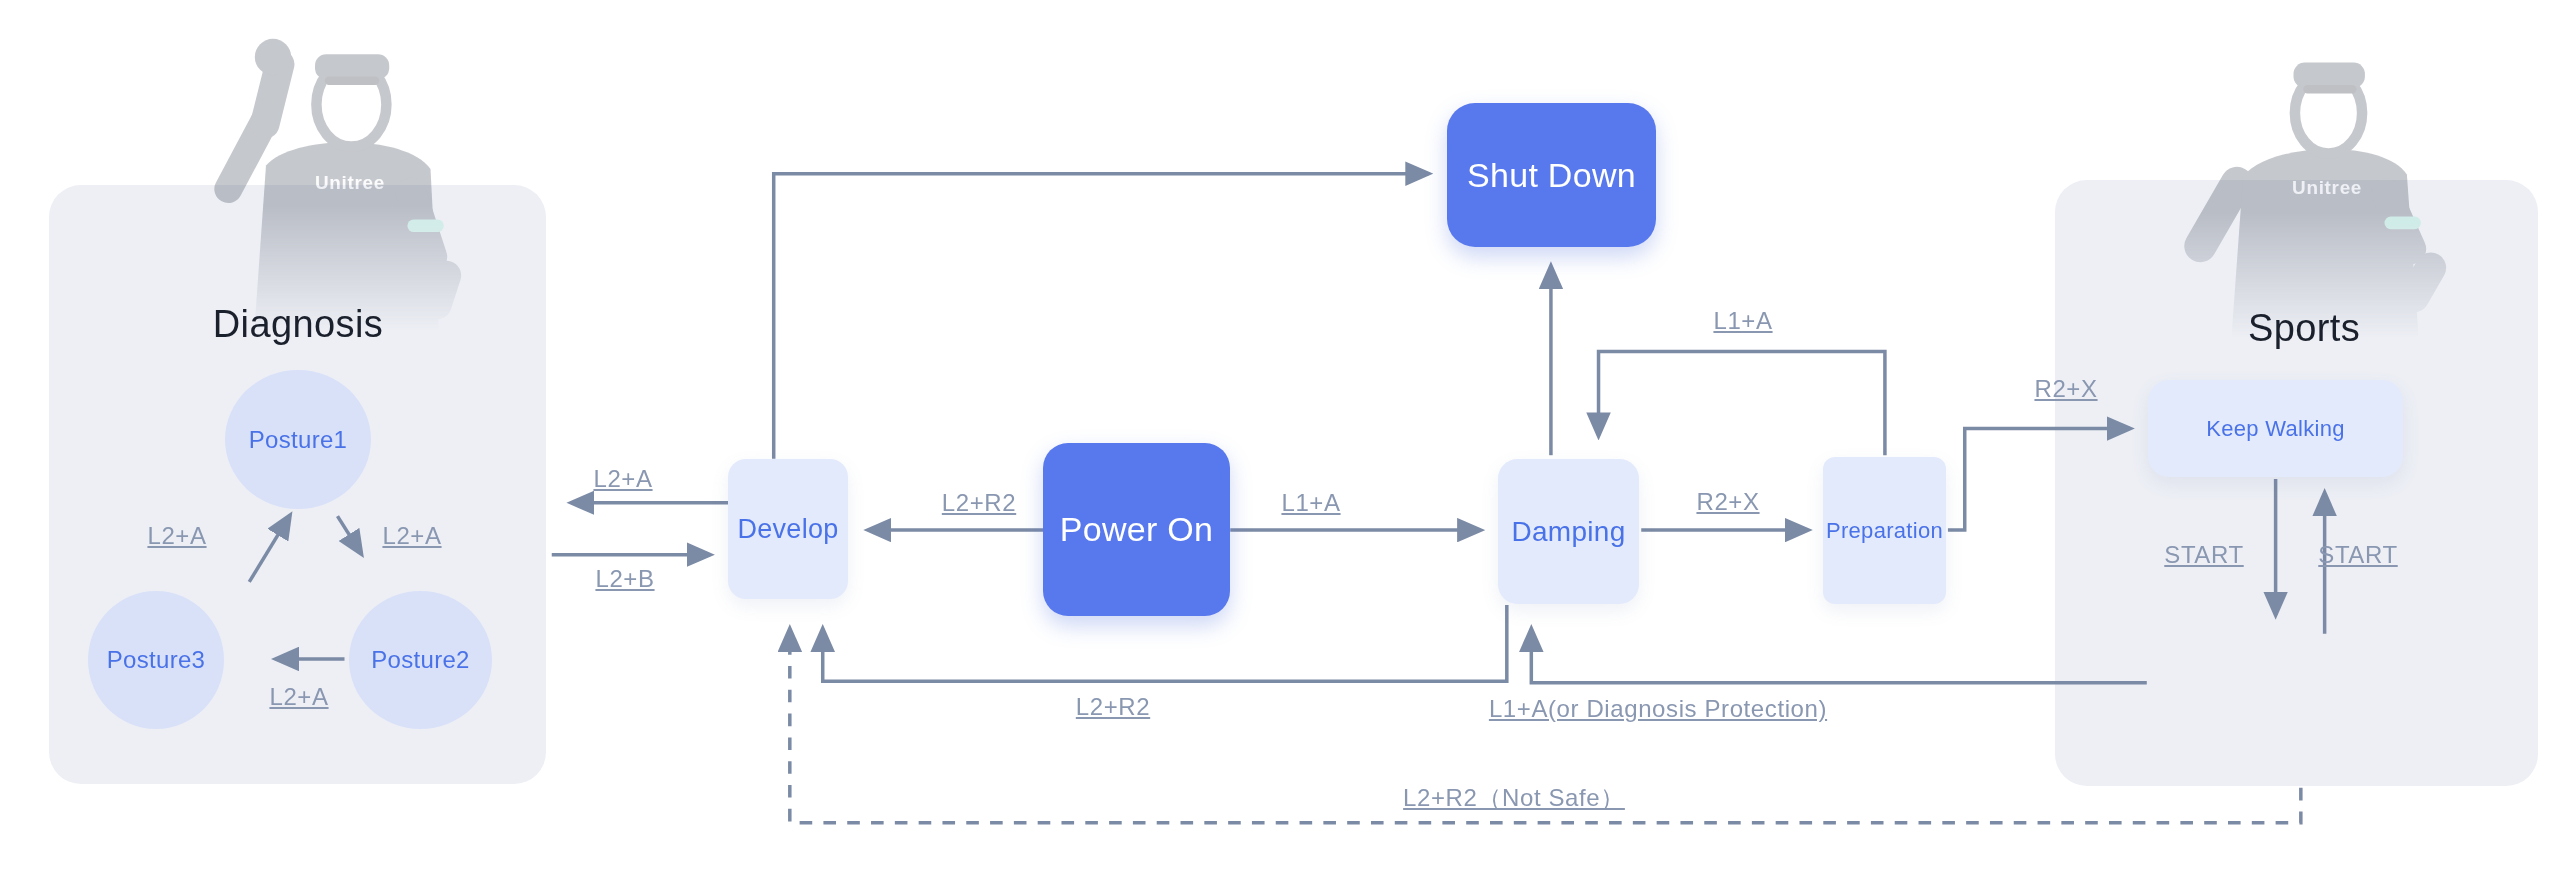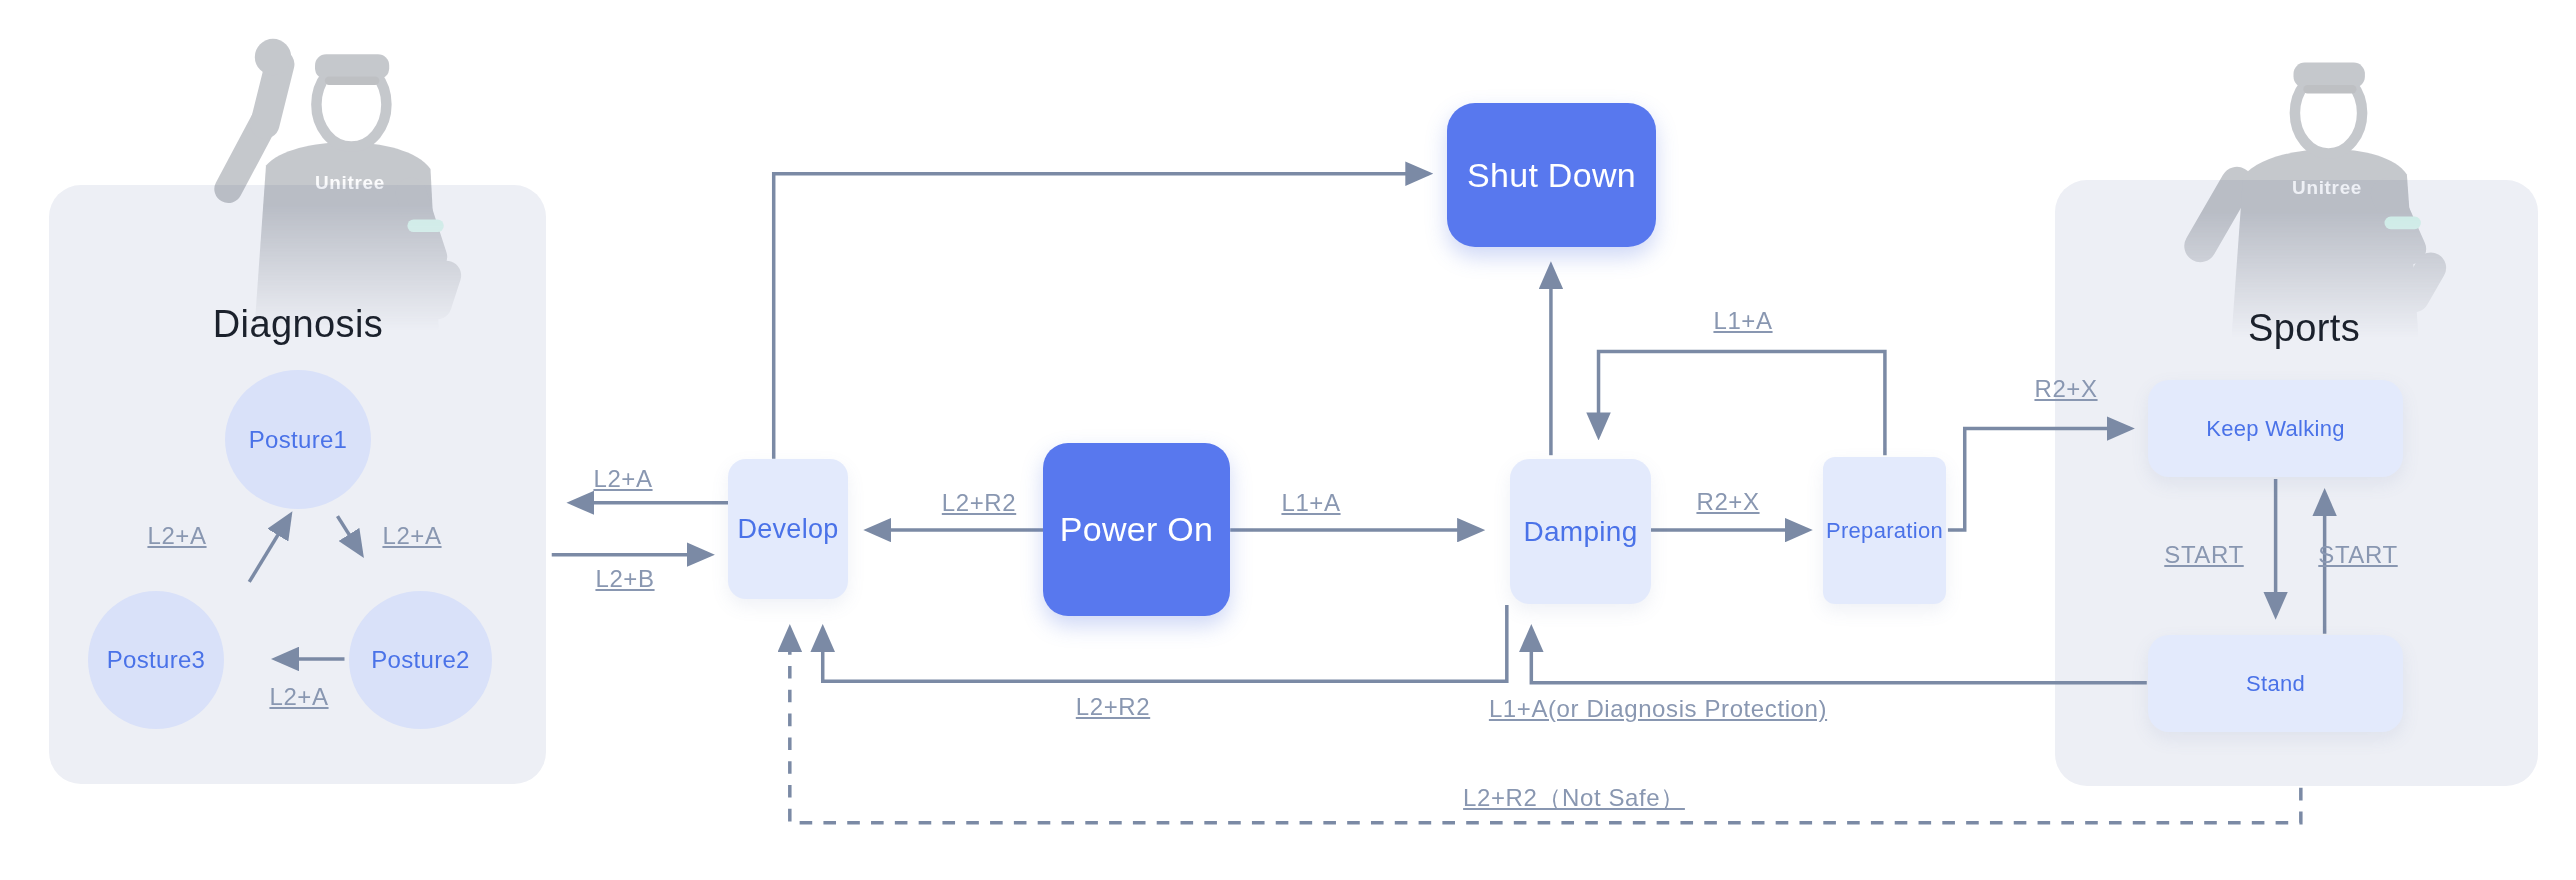--- a/index.html
+++ b/index.html
@@ -40,21 +40,21 @@
     background:var(--accent);color:#ffffff;
     box-shadow:0 9.8px 21px rgba(84,114,224,0.28);font-weight:500;
   }
   .node--circle{background:var(--circle-bg);border-radius:50%;color:var(--node-light-text);}
   .n-posture1{left:225px;top:370px;width:146px;height:139px;font-size:24px;}
   .n-posture2{left:349px;top:591px;width:143px;height:138px;font-size:24px;}
   .n-posture3{left:88px;top:591px;width:136px;height:138px;font-size:24px;}
   .n-develop{left:728px;top:459px;width:120px;height:140px;border-radius:18px;font-size:27px;}
   .n-poweron{left:1043px;top:443px;width:187px;height:173px;border-radius:25px;font-size:34px;text-align:right;}
   .n-shutdown{left:1447px;top:103px;width:209px;height:144px;border-radius:28px;font-size:34px;}
-  .n-damping{left:1498px;top:459px;width:141px;height:145px;border-radius:19.6px;font-size:28px;margin-left:12px;}
+  .n-damping{left:1498px;top:459px;width:141px;height:145px;border-radius:19.6px;font-size:28px;}
   .n-preparation{left:1823px;top:457px;width:123px;height:147px;border-radius:12px;font-size:22px;}
   .n-keepwalking{left:2148px;top:380px;width:255px;height:97px;border-radius:21px;font-size:22px;}
   .n-stand{left:2148px;top:635px;width:255px;height:97px;border-radius:21px;font-size:22px;}
 
   
   .wires{position:absolute;left:0;top:0;width:2576px;height:881px;pointer-events:none;}
   .wire{stroke:var(--wire);stroke-width:5;fill:none;}
   .wire--dashed{stroke-dasharray:18 16;}
 
   
@@ -69,21 +69,21 @@
   .el-dev-in{left:625px;top:579px;}
   .el-po-dev{left:979px;top:503px;}
   .el-po-damp{left:1311px;top:503px;}
   .el-damp-prep{left:1728px;top:502px;}
   .el-prep-damp{left:1743px;top:321px;}
   .el-prep-kw{left:2066px;top:389px;}
   .el-start-down{left:2204px;top:555px;}
   .el-start-up{left:2358px;top:555px;}
   .el-damp-dev{left:1113px;top:707px;}
   .el-auto{left:1658px;top:709px;}
-  .el-notsafe{left:1574px;top:798px;}
+  .el-notsafe{left:1514px;top:798px;}
 
   .robot-brand{font-size:27px;font-weight:700;fill:#f2f4f8;letter-spacing:1px;}
 </style>
 </head>
 <body>
 
 <div class="canvas" style="--accent: #5878ee; --panel-bg: #edeff5; --node-light-bg: #e3eafc; --circle-bg: #d9e1f9; --node-light-text: #4a72e8; --wire: #7b8aa5; --edge-label: #8997b1;">
 
   <div class="panel panel--diagnosis"></div>
   <div class="panel panel--sports"></div>
@@ -189,23 +189,20 @@
       <span>Shut Down</span>
     </div>
   <div class="node node--light n-damping">
       <span>Damping</span>
     </div>
   <div class="node node--light n-preparation">
       <span>Preparation</span>
     </div>
   <div class="node node--light n-keepwalking">
       <span>Keep Walking</span>
-    </div>
-  <div class="node node--light n-stand">
-      <span>Stand</span>
     </div>
 
   <div class="elabel el-p3p1">L2+A</div>
   <div class="elabel el-p1p2">L2+A</div>
   <div class="elabel el-p2p3">L2+A</div>
   <div class="elabel el-dev-out">L2+A</div>
   <div class="elabel el-dev-in">L2+B</div>
   <div class="elabel el-po-dev">L2+R2</div>
   <div class="elabel el-po-damp">L1+A</div>
   <div class="elabel el-damp-prep">R2+X</div>

